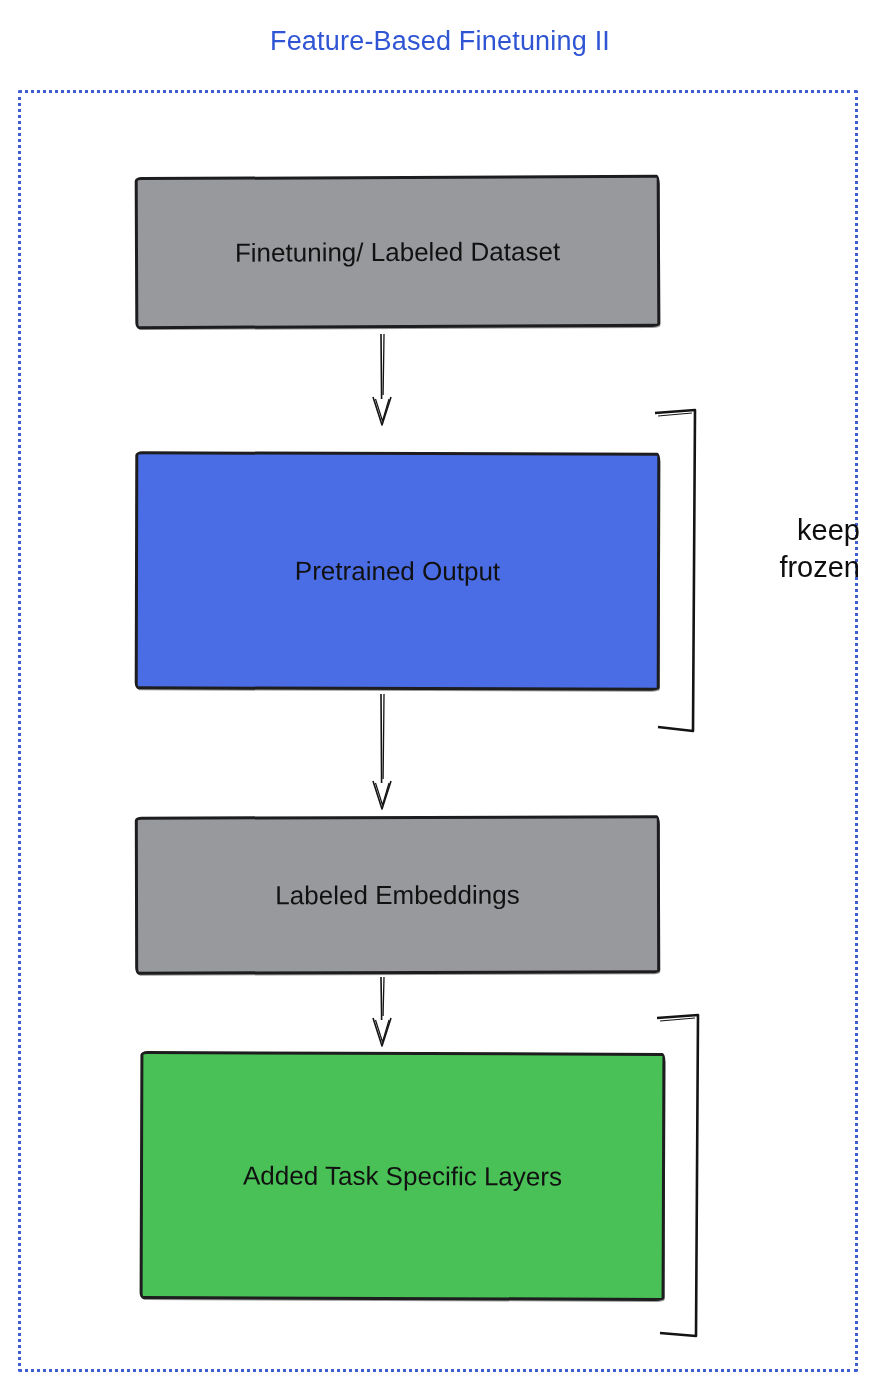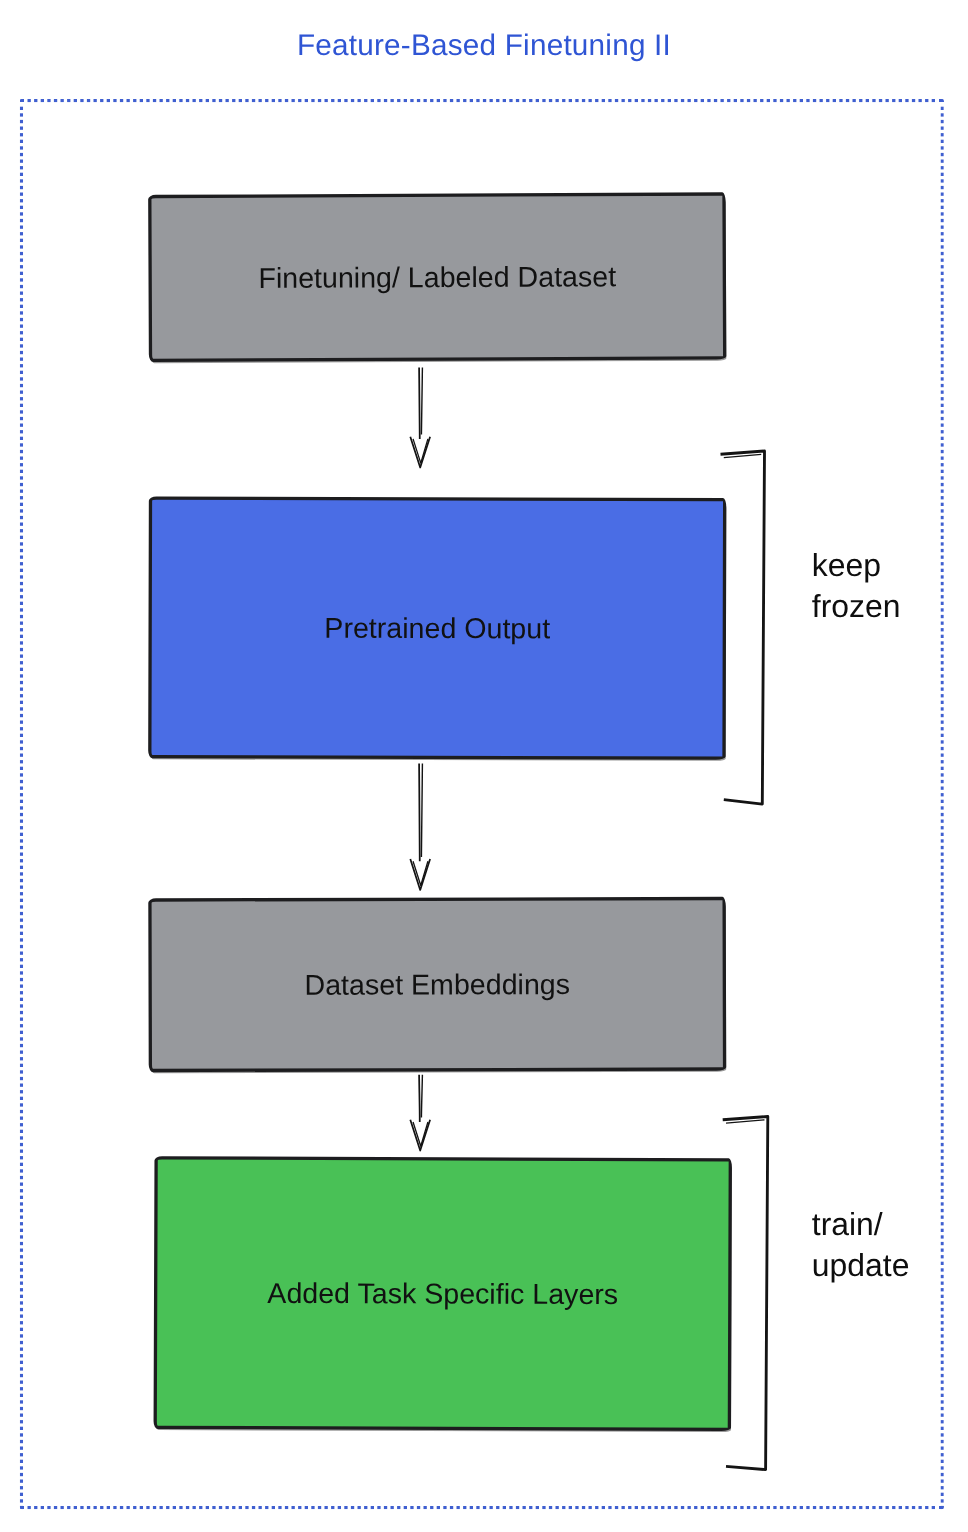--- a/index.html
+++ b/index.html
@@ -67,21 +67,21 @@
   .bracket1 { left: 652px; top: 406px; }
   .bracket2 { left: 652px; top: 1012px; }
   .annotation {
     position: absolute;
     left: 738px;
     width: 122px;
     font-size: 29px;
     line-height: 37px;
     color: #0e0e0e;
   }
-  .ann1 { top: 497px; }
+  .ann1 { top: 512px; text-align: right; }
   .ann2 { top: 1096px; }
 </style>
 </head>
 <body>
 
 <div class="canvas">
 
   <div class="title">Feature-Based Finetuning II</div>
 
   <div class="frame"></div>
@@ -108,33 +108,32 @@
   <div class="annotation ann1">keep frozen</div>
 
   <svg class="arrow arrow2" width="34" height="118" viewBox="0 0 34 118">
     <path d="M16 1 C16.2 32 16.6 66 16.6 90" fill="none" stroke="#141414" stroke-width="1.6"></path>
     <path d="M19 1 C18.8 30 18.2 60 18.1 86" fill="none" stroke="#141414" stroke-width="1.3"></path>
     <path d="M8 88 L17 116 L26 88" fill="none" stroke="#141414" stroke-width="1.6" stroke-linejoin="round"></path>
     <path d="M10.5 90 L17.5 112 L24 90" fill="none" stroke="#141414" stroke-width="1.2" stroke-linejoin="round"></path>
   </svg>
 
   <div class="box box3" style="background: rgb(151, 153, 157);">
-    <span>Dataset Embeddings</span>
+    <span>Labeled Embeddings</span>
   </div>
 
   <svg class="arrow arrow3" width="34" height="72" viewBox="0 0 34 72">
     <path d="M16 1 C16.2 16 16.6 32 16.6 44" fill="none" stroke="#141414" stroke-width="1.6"></path>
     <path d="M19 1 C18.8 14 18.2 28 18.1 40" fill="none" stroke="#141414" stroke-width="1.3"></path>
     <path d="M8 42 L17 70 L26 42" fill="none" stroke="#141414" stroke-width="1.6" stroke-linejoin="round"></path>
     <path d="M10.5 44 L17.5 66 L24 44" fill="none" stroke="#141414" stroke-width="1.2" stroke-linejoin="round"></path>
   </svg>
 
   <div class="box box4" style="background: rgb(73, 193, 86);">
     <span>Added Task Specific Layers</span>
   </div>
 
   <svg class="bracket bracket2" width="54" height="330" viewBox="0 0 54 330">
     <path d="M5 6 L46 3 L44 324 L8 321" fill="none" stroke="#141414" stroke-width="2.6" stroke-linejoin="round"></path>
     <path d="M8 9 L43 6" fill="none" stroke="#141414" stroke-width="1.2"></path>
   </svg>
-  <div class="annotation ann2">train/ update</div>
 
 </div>
 
 </body></html>

